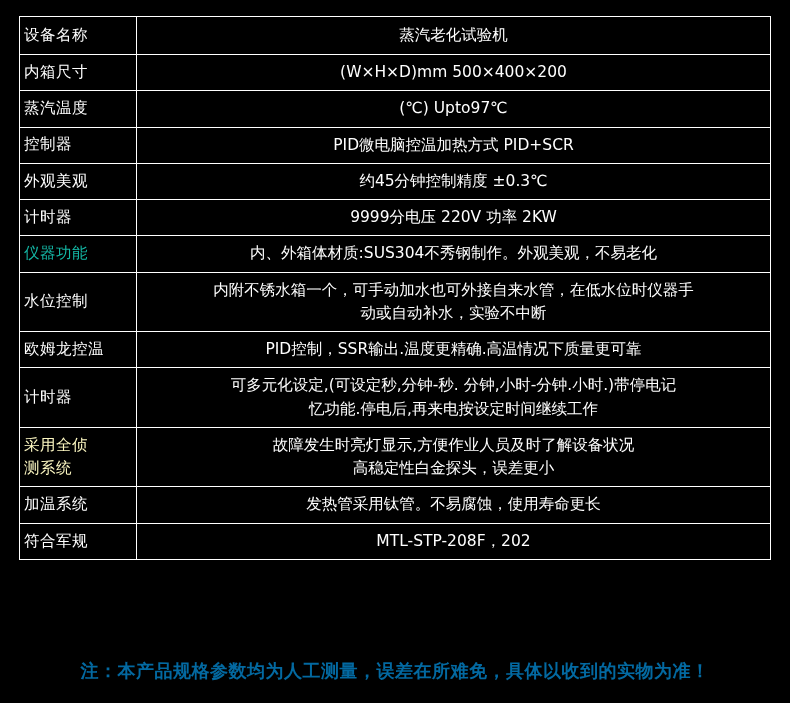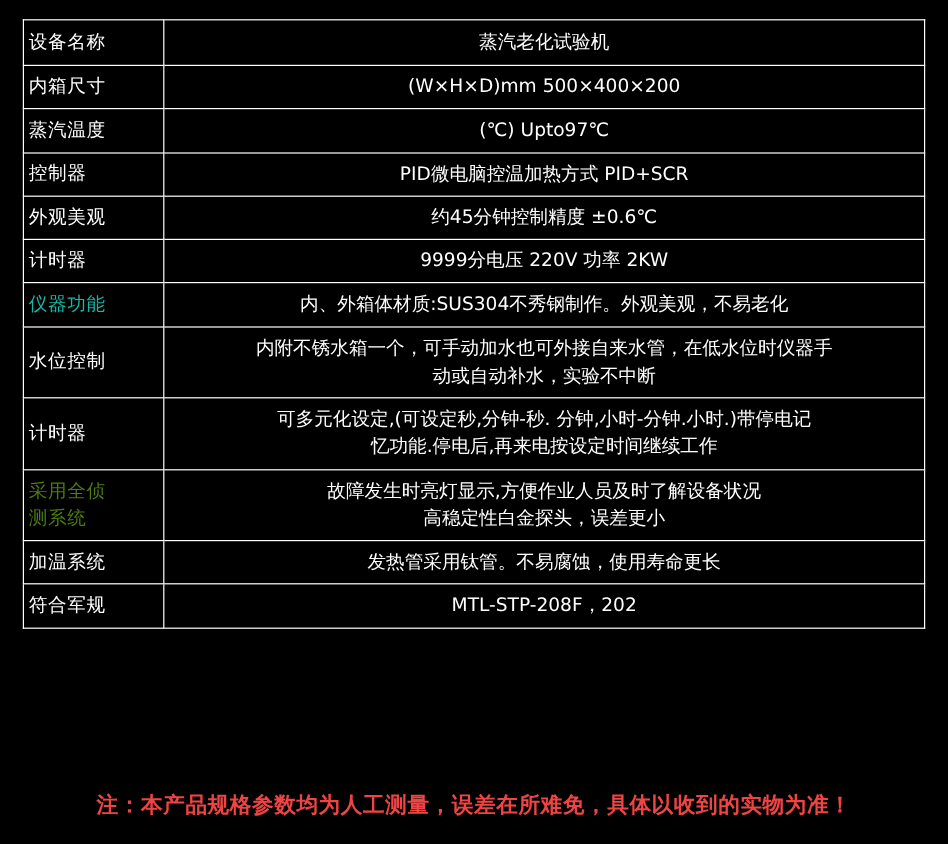--- a/index.html
+++ b/index.html
@@ -50,21 +50,21 @@
   }
   td.highlight-label {
     color: #e8342a;
   }
   .note {
     position: absolute;
     left: 0;
     right: 0;
     bottom: 36px;
     text-align: center;
-    color: #ef4444;
+    color: #0369a1;
     font-size: 18px;
     font-weight: bold;
     letter-spacing: 0.5px;
   }
 </style>
 </head>
 <body>
 
 <div class="page">
   <table class="spec-table">
@@ -80,42 +80,46 @@
         <tr style="height: 34px;">
           <td class="label-cell" style="color: rgb(255, 255, 255);">蒸汽温度</td>
           <td class="value-cell">(℃) Upto97℃</td>
         </tr>
         <tr style="height: 34px;">
           <td class="label-cell" style="color: rgb(255, 255, 255); font-family: Liberation Mono, monospace;">控制器</td>
           <td class="value-cell">PID微电脑控温加热方式 PID+SCR</td>
         </tr>
         <tr style="height: 34px;">
           <td class="label-cell" style="color: rgb(255, 255, 255);">外观美观</td>
-          <td class="value-cell">约45分钟控制精度 ±0.6℃</td>
+          <td class="value-cell">约45分钟控制精度 ±0.3℃</td>
         </tr>
         <tr style="height: 34px;">
           <td class="label-cell" style="color: rgb(255, 255, 255);">计时器</td>
           <td class="value-cell">9999分电压 220V 功率 2KW</td>
         </tr>
         <tr style="height: 34px;">
           <td class="label-cell highlight-label" style="color: #14b8a6;">仪器功能</td>
           <td class="value-cell">内、外箱体材质:SUS304不秀钢制作。外观美观，不易老化</td>
         </tr>
         <tr style="height: 58px;">
           <td class="label-cell" style="color: rgb(255, 255, 255);">水位控制</td>
           <td class="value-cell">内附不锈水箱一个，可手动加水也可外接自来水管，在低水位时仪器手
 动或自动补水，实验不中断</td>
         </tr>
+        <tr style="height: 34px;">
+          <td class="label-cell" style="color: rgb(255, 255, 255);">欧姆龙控温</td>
+          <td class="value-cell">PID控制，SSR输出.温度更精确.高温情况下质量更可靠</td>
+        </tr>
         <tr style="height: 58px;">
           <td class="label-cell" style="color: rgb(255, 255, 255);">计时器</td>
           <td class="value-cell">可多元化设定,(可设定秒,分钟-秒. 分钟,小时-分钟.小时.)带停电记
 忆功能.停电后,再来电按设定时间继续工作</td>
         </tr>
         <tr style="height: 58px;">
-          <td class="label-cell" style="color: #4d7c0f;">采用全侦
+          <td class="label-cell" style="color: #fef9c3;">采用全侦
 测系统</td>
           <td class="value-cell">故障发生时亮灯显示,方便作业人员及时了解设备状况
 高稳定性白金探头，误差更小</td>
         </tr>
         <tr style="height: 34px;">
           <td class="label-cell" style="color: rgb(255, 255, 255);">加温系统</td>
           <td class="value-cell">发热管采用钛管。不易腐蚀，使用寿命更长</td>
         </tr>
         <tr style="height: 34px;">
           <td class="label-cell" style="color: rgb(255, 255, 255);">符合军规</td>

